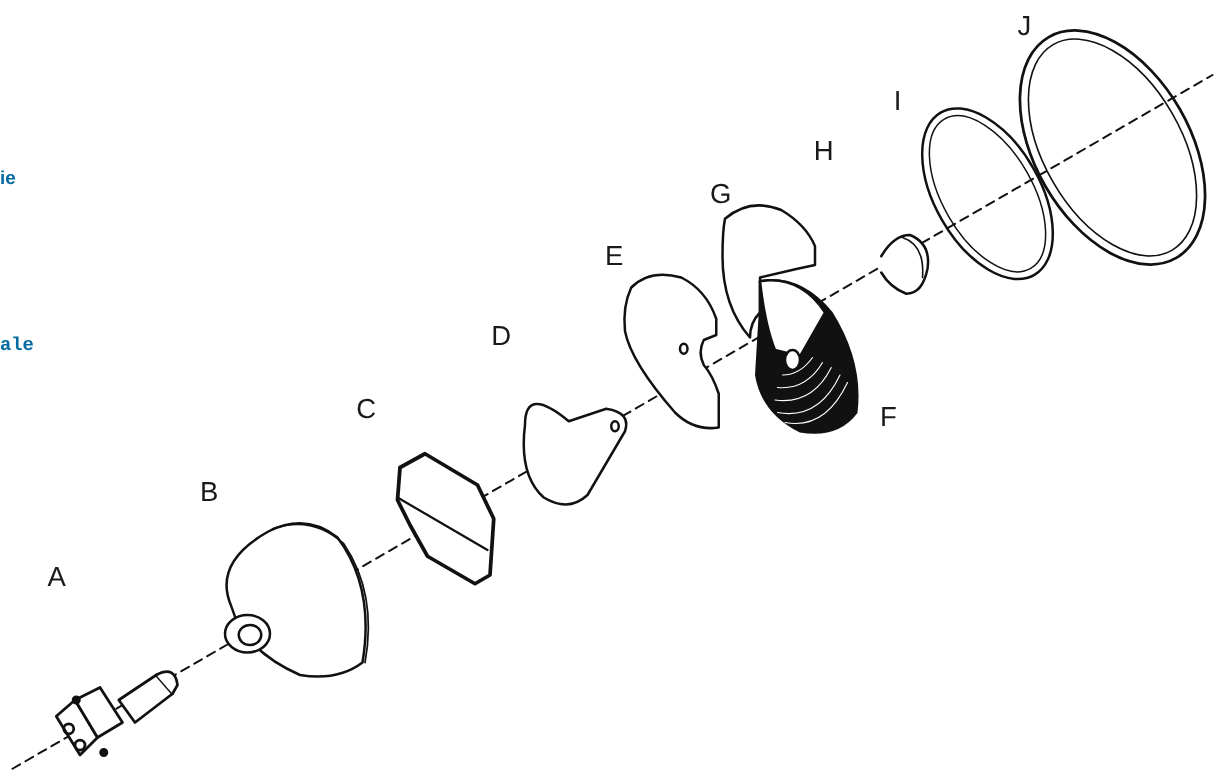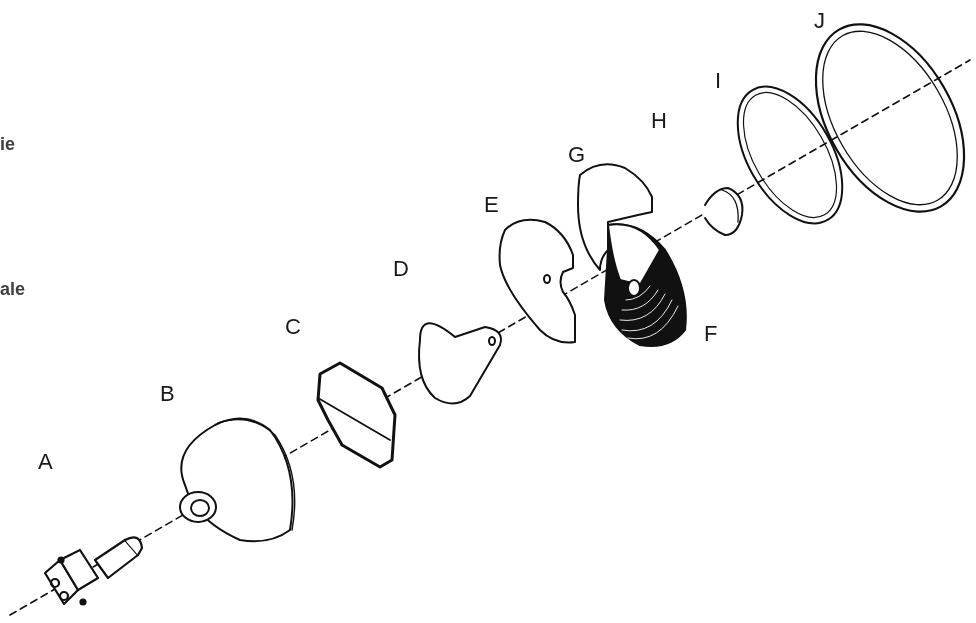--- a/index.html
+++ b/index.html
@@ -1,31 +1,31 @@
 <!DOCTYPE html>
 <html><head>
   <meta charset="utf-8">
   <style>
     html, body { margin: 0; padding: 0; background: #ffffff; }
     body { width: 976px; height: 623px; position: relative; overflow: hidden;
            font-family: "Liberation Sans", sans-serif; }
     .stage { position: absolute; left: 0; top: 0; width: 976px; height: 623px; }
-    .edge-text { position: absolute; font-weight: bold; font-size: 18px; color: #404040;
+    .edge-text { position: absolute; font-weight: bold; font-size: 15px; color: #0369a1;
                  font-family: "Liberation Sans", sans-serif; }
     .part-label { position: absolute; font-size: 22px; color: #1a1a1a;
                   font-family: "Liberation Sans", sans-serif; line-height: 1; }
     svg { position: absolute; left: 0; top: 0; }
   </style>
 </head>
 <body>
 
 <div class="stage">
 
   <span class="edge-text" style="left:0px; top:134px;">ie</span>
-  <span class="edge-text" style="left:0px; top:279px;">ale</span>
+  <span class="edge-text" style="left:0px; top:268px;font-family:Liberation Mono, monospace;">ale</span>
 
   <svg width="976" height="623" viewBox="0 0 976 623">
     <g fill="none" stroke="#111" stroke-linecap="round" stroke-linejoin="round">
 
       <line x1="10" y1="615" x2="970" y2="60" stroke-width="1.6" stroke-dasharray="7,5"></line>
 
       <g stroke-width="2.2">
         <polygon points="45,573 60,560 78,590 64,604" fill="#fff"></polygon>
         <circle cx="55" cy="583" r="4"></circle>
         <circle cx="64" cy="596" r="4"></circle>

